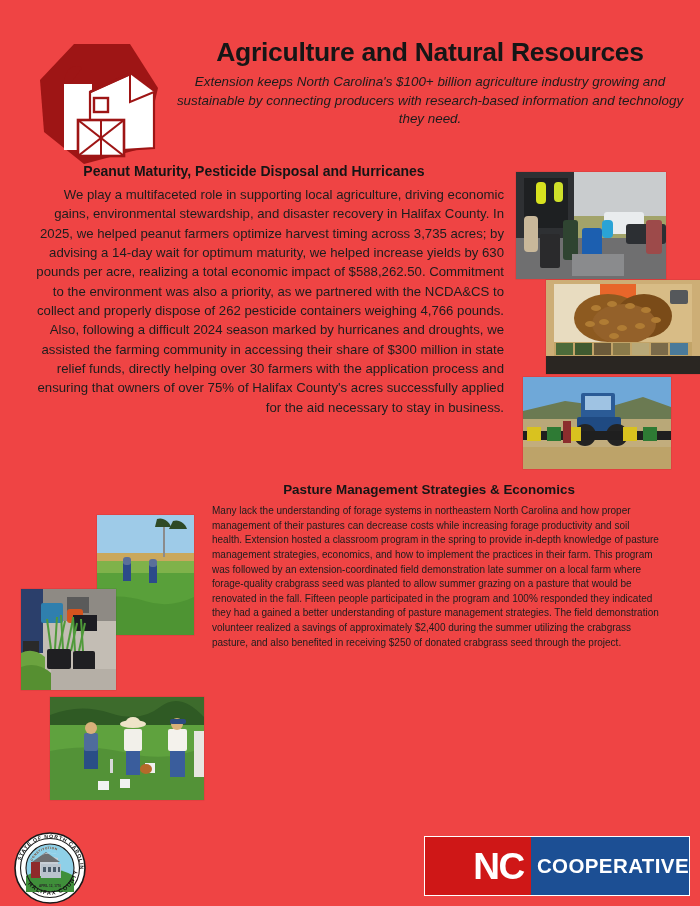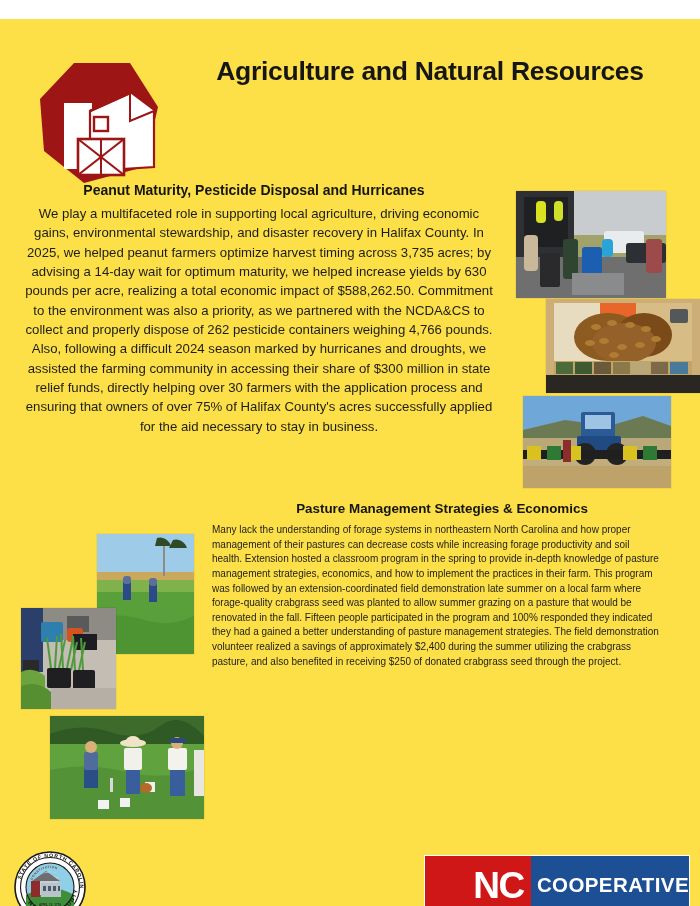--- a/index.html
+++ b/index.html
@@ -11,22 +11,21 @@
     width: 700px;
     height: 906px;
     position: relative;
     overflow: hidden;
     font-family: "Liberation Sans", sans-serif;
     color: #1a1a1a;
   }
   .page {
     position: absolute;
     inset: 0;
-    background: #fde047;
-    margin-top: 19px;
+    background: #ef4444;
   }
 
   
   .header {
     position: absolute;
     left: 0; top: 26px;
     width: 700px;
     height: 125px;
   }
   .logo-mark {
@@ -70,26 +69,26 @@
     left: 34px; top: 0;
     width: 440px;
     text-align: center;
     font-size: 14px;
     font-weight: bold;
     color: #151515;
     line-height: 1.2;
   }
   .sec1-body {
     position: absolute;
-    left: 24px; top: 22px;
+    left: 34px; top: 22px;
     width: 470px;
     font-size: 13.2px;
     line-height: 1.465;
     color: #1d1d1d;
-    text-align: center;
+    text-align: right;
   }
 
   
   .ph {
     position: absolute;
     background: #cfd4d8;
     overflow: hidden;
     box-shadow: 0 0 0 0.5px rgba(0,0,0,0.10);
   }
   .ph svg { display:block; width:100%; height:100%; }
@@ -100,21 +99,21 @@
 
   
   .sec2 {
     position: absolute;
     left: 0; top: 482px;
     width: 700px;
     height: 340px;
   }
   .sec2-heading {
     position: absolute;
-    left: 212px; top: 0;
+    left: 199px; top: 0;
     width: 460px;
     text-align: center;
     font-size: 13.4px;
     font-weight: bold;
     color: #151515;
     line-height: 1.2;
   }
   .sec2-body {
     position: absolute;
     left: 212px; top: 22px;
@@ -199,20 +198,21 @@
         <rect x="60" y="58" width="14" height="14" fill="none" stroke="#9e1515" stroke-width="2.4"></rect>
         <rect x="44" y="80" width="46" height="36" fill="#ffffff" stroke="#9e1515" stroke-width="2.6"></rect>
         <line x1="44" y1="80" x2="90" y2="116" stroke="#9e1515" stroke-width="2.2"></line>
         <line x1="90" y1="80" x2="44" y2="116" stroke="#9e1515" stroke-width="2.2"></line>
         <line x1="67" y1="80" x2="67" y2="116" stroke="#9e1515" stroke-width="2"></line>
       </svg>
     </div>
 
     <div class="header-text">
       <h1 class="header-title">Agriculture and Natural Resources</h1>
+      <p class="header-sub">Extension keeps North Carolina's $100+ billion agriculture industry growing and sustainable by connecting producers with research-based information and technology they need.</p>
     </div>
   </div>
 
   <div class="sec1">
     <div class="sec1-heading">Peanut Maturity, Pesticide Disposal and Hurricanes</div>
     <div class="sec1-body">We play a multifaceted role in supporting local agriculture, driving economic gains, environmental stewardship, and disaster recovery in Halifax County.  In 2025, we helped peanut farmers optimize harvest timing across 3,735 acres; by advising a 14-day wait for optimum maturity, we helped increase yields by 630 pounds per acre, realizing a total economic impact of $588,262.50. Commitment to the environment was also a priority, as we partnered with the NCDA&amp;CS to collect and properly dispose of 262 pesticide containers weighing 4,766 pounds. Also, following a difficult 2024 season marked by hurricanes and droughts, we assisted the farming community in accessing their share of $300 million in state relief funds, directly helping over 30 farmers with the application process and ensuring that owners of over 75% of Halifax County's acres successfully applied for the aid necessary to stay in business.</div>
   </div>
 
   <div class="ph" id="photo-pesticide">
     <svg viewBox="0 0 150 107" preserveAspectRatio="none" xmlns="http://www.w3.org/2000/svg">

